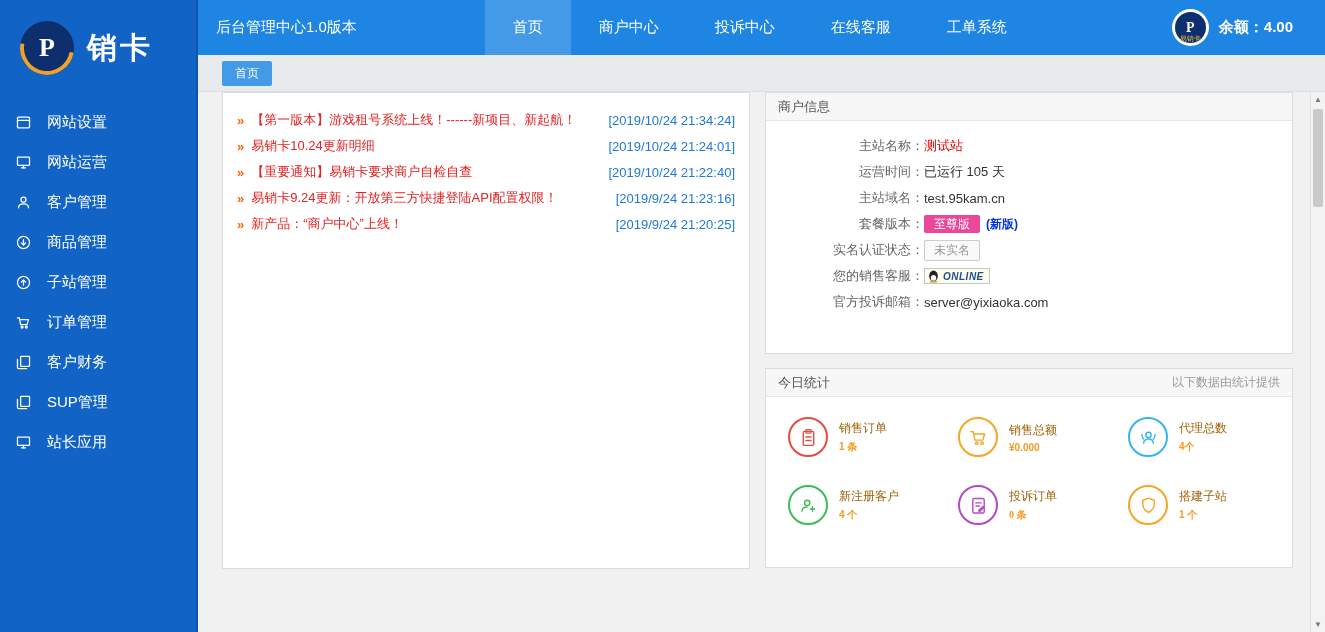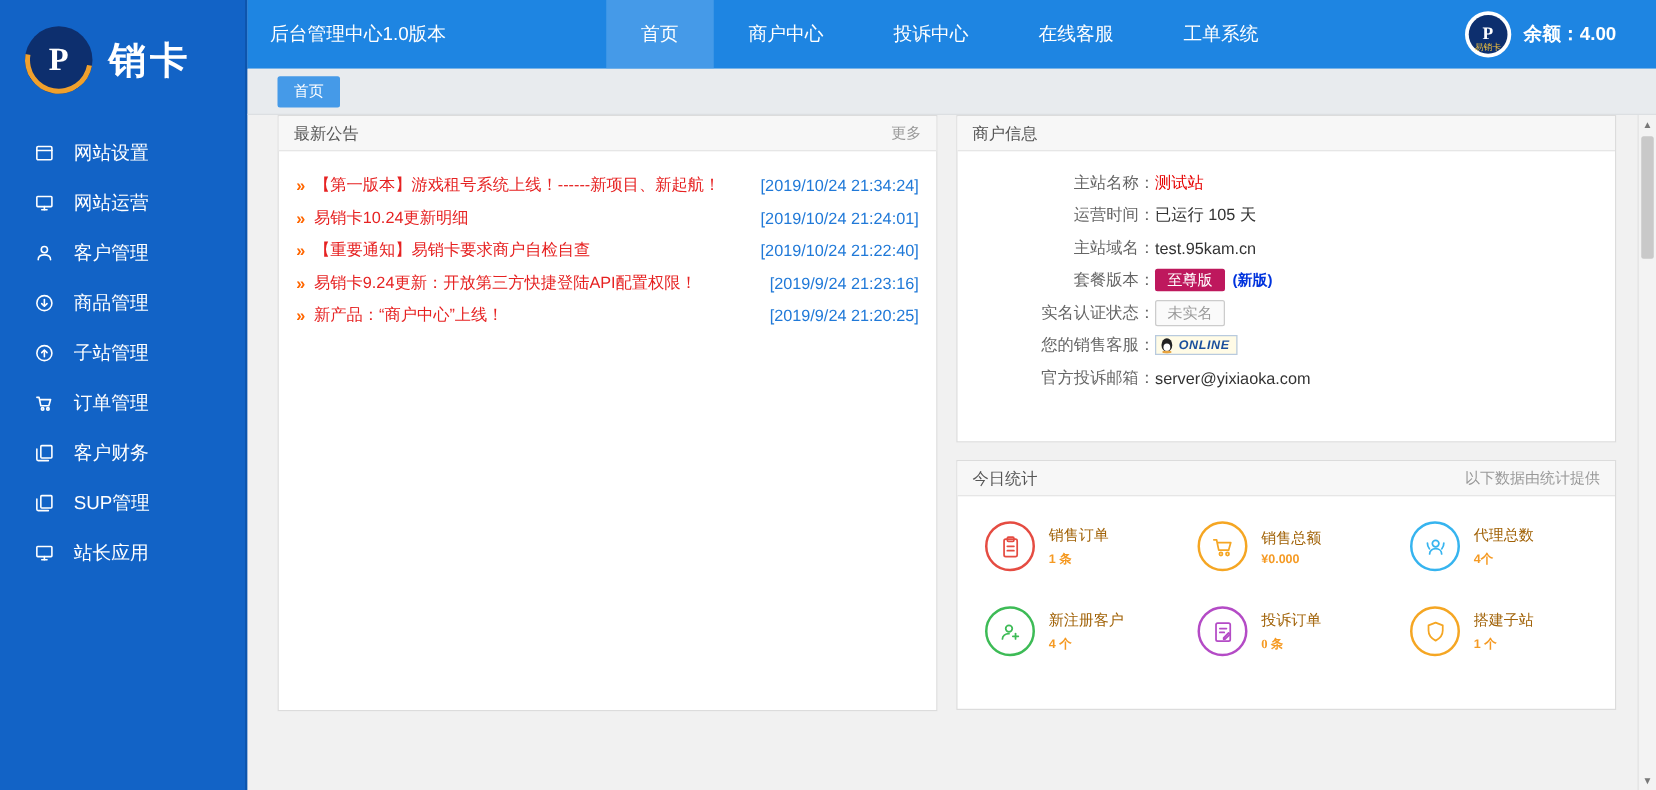--- a/index.html
+++ b/index.html
@@ -8,21 +8,21 @@
   .app { display: flex; width: 1325px; height: 632px; }
 
   
   .sidebar { width: 198px; flex-shrink: 0; background: #1263c6; color: #fff; border-right: 2px solid #0d55ad; }
   .logo-area { height: 96px; display: flex; align-items: center; padding-left: 20px; gap: 13px; }
   .logo-circle { width: 54px; height: 54px; border-radius: 50%; background: #0d2f6e; position: relative; display: flex; align-items: center; justify-content: center; flex-shrink: 0; }
   .logo-circle .p { color: #fff; font-size: 26px; font-weight: bold; font-family: "Liberation Serif", serif; }
   .logo-circle::after { content:""; position: absolute; inset: 0; border-radius: 50%; border: 4px solid transparent; border-bottom-color: #f0a02c; border-left-color: #f0a02c; transform: rotate(-35deg); }
   .logo-text { font-size: 30px; font-weight: bold; letter-spacing: 3px; }
   .menu { padding-top: 6px; }
-  .menu-item { height: 40px; display: flex; align-items: center; padding-left: 27px; gap: 15px; font-size: 15px; cursor: pointer; }
+  .menu-item { height: 40px; display: flex; align-items: center; padding-left: 15px; gap: 15px; font-size: 15px; cursor: pointer; }
   .micon { width: 17px; height: 17px; display: inline-flex; }
   .micon svg { width: 17px; height: 17px; stroke: #fff; fill: none; stroke-width: 1.8; stroke-linecap: round; stroke-linejoin: round; }
 
   
   .main { flex: 1; display: flex; flex-direction: column; position: relative; }
 
   .topbar { height: 55px; background: #1e85e2; display: flex; align-items: center; color: #fff; flex-shrink: 0; }
   .topbar-title { font-size: 15px; padding-left: 18px; white-space: nowrap; }
   .topnav { display: flex; height: 100%; margin-left: 128px; }
   .topnav-item { padding: 0 28px; display: flex; align-items: center; font-size: 15px; cursor: pointer; white-space: nowrap; }
@@ -212,24 +212,20 @@
       </div>
     </header>
 
     <div class="crumbbar">
       <button class="crumb-btn">首页</button>
     </div>
 
     <div class="content">
 
       <section class="panel panel-ann">
-        <div class="panel-header">
-          <span>最新公告</span>
-          <a class="more">更多</a>
-        </div>
         <ul class="ann-list">
           <li class="ann-item">
             <span class="ann-arr">»</span>
             <a class="ann-text">【第一版本】游戏租号系统上线！------新项目、新起航！</a>
             <span class="ann-time">[2019/10/24 21:34:24]</span>
           </li>
           <li class="ann-item">
             <span class="ann-arr">»</span>
             <a class="ann-text">易销卡10.24更新明细</a>
             <span class="ann-time">[2019/10/24 21:24:01]</span>
@@ -267,21 +263,21 @@
               <span class="info-label">运营时间：</span>
               <span class="info-value">已运行 105 天</span>
             </div>
             <div class="info-row">
               <span class="info-label">主站域名：</span>
               <span class="info-value">test.95kam.cn</span>
             </div>
             <div class="info-row">
               <span class="info-label">套餐版本：</span>
               <span class="info-value">
-                <span class="plan-btn" style="background-color: #be185d;">至尊版</span>
+                <span class="plan-btn" style="background-color: #ec4899;">至尊版</span>
                 <a class="plan-new">(新版)</a>
               </span>
             </div>
             <div class="info-row">
               <span class="info-label">实名认证状态：</span>
               <span class="info-value">
                 <span class="badge-unverified">未实名</span>
               </span>
             </div>
             <div class="info-row">

